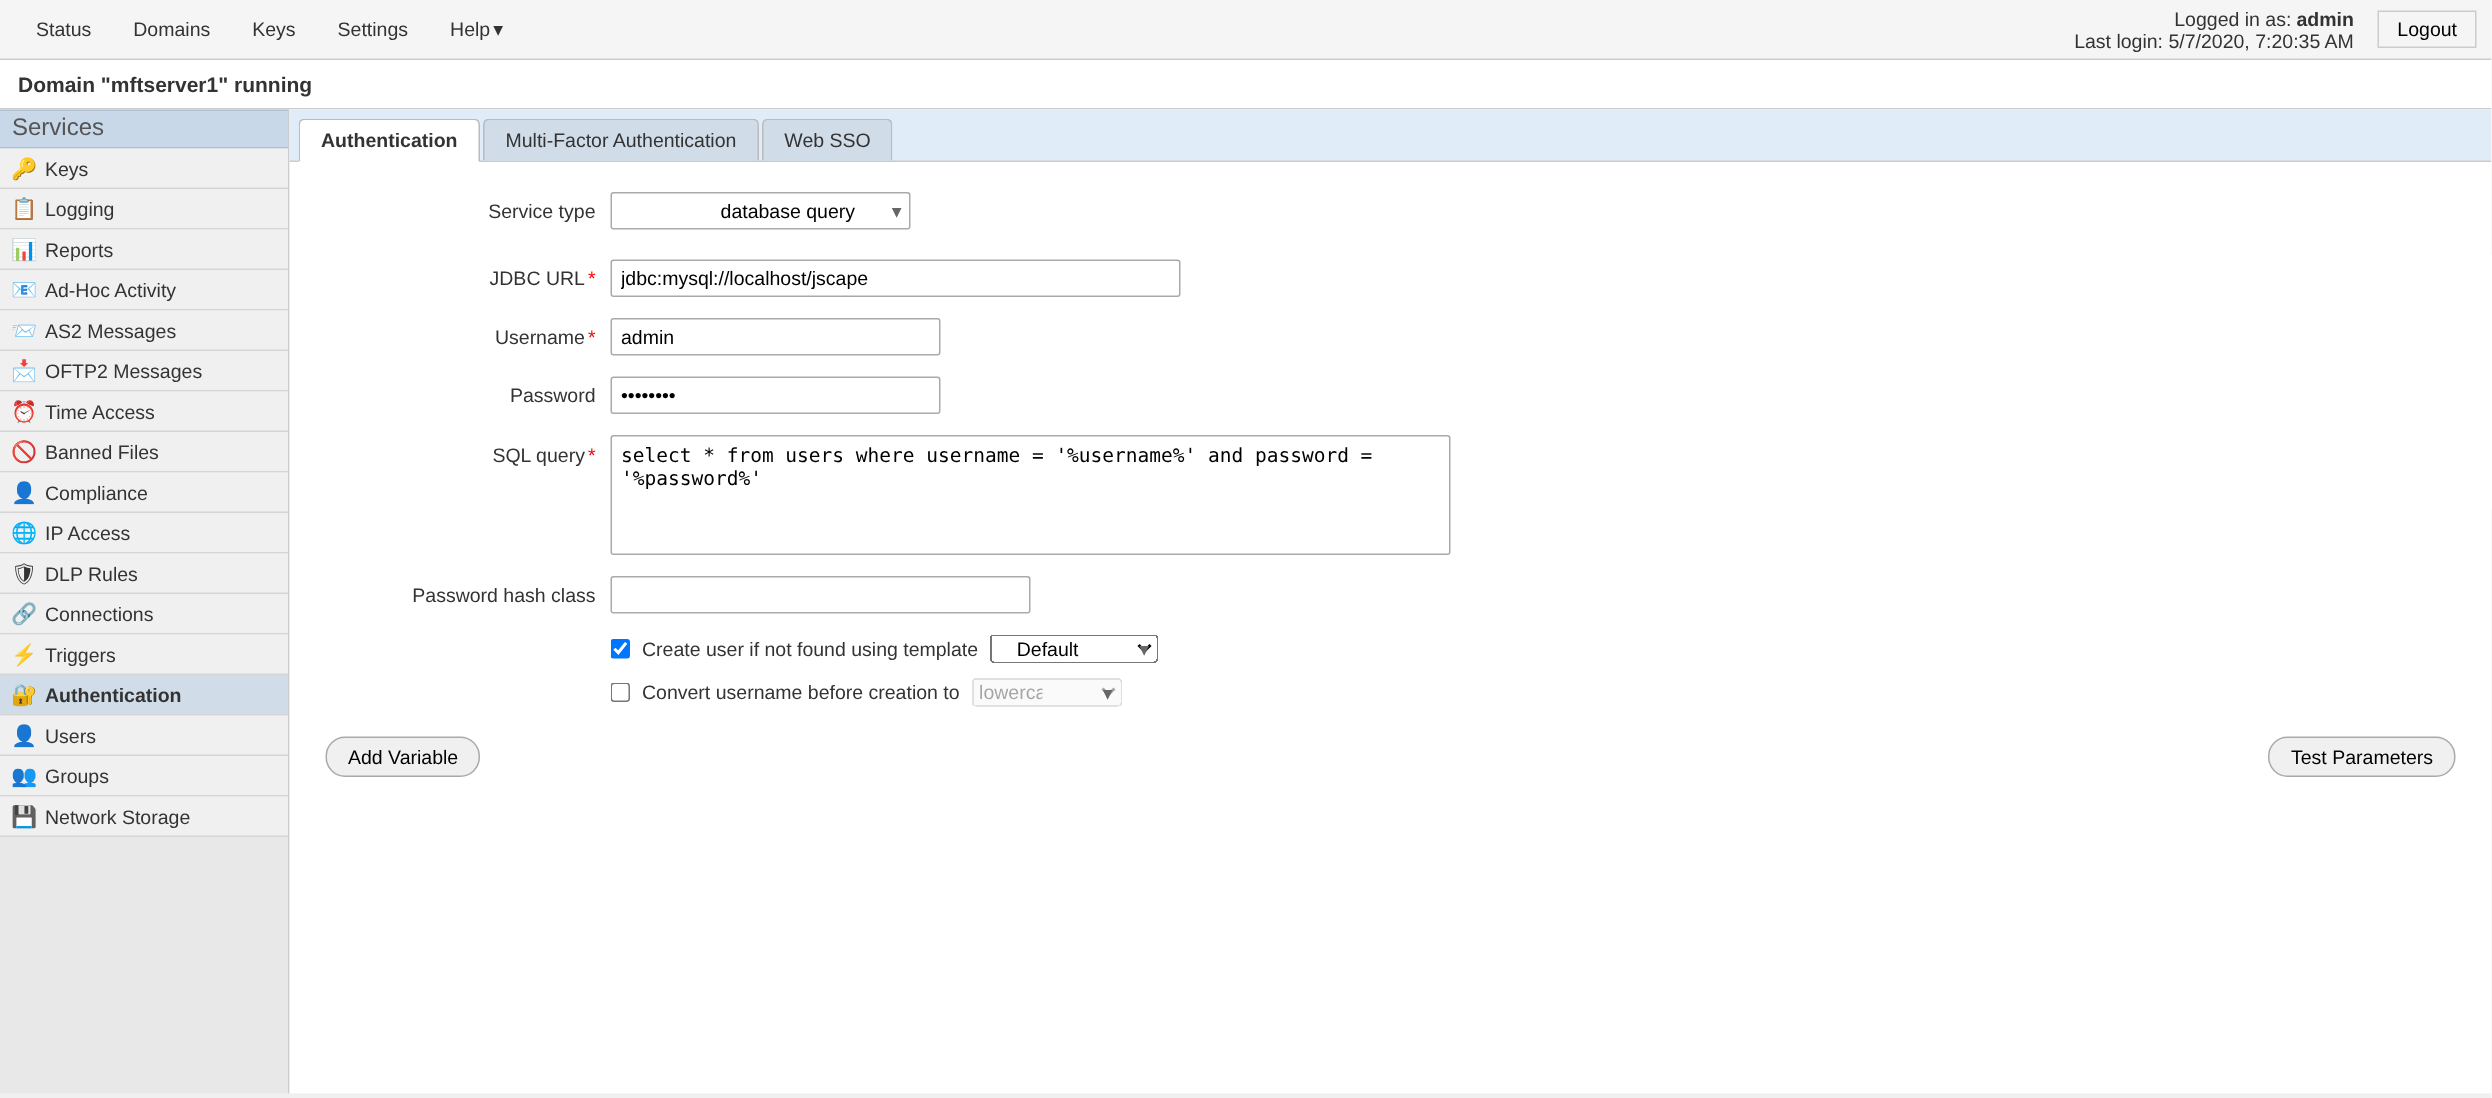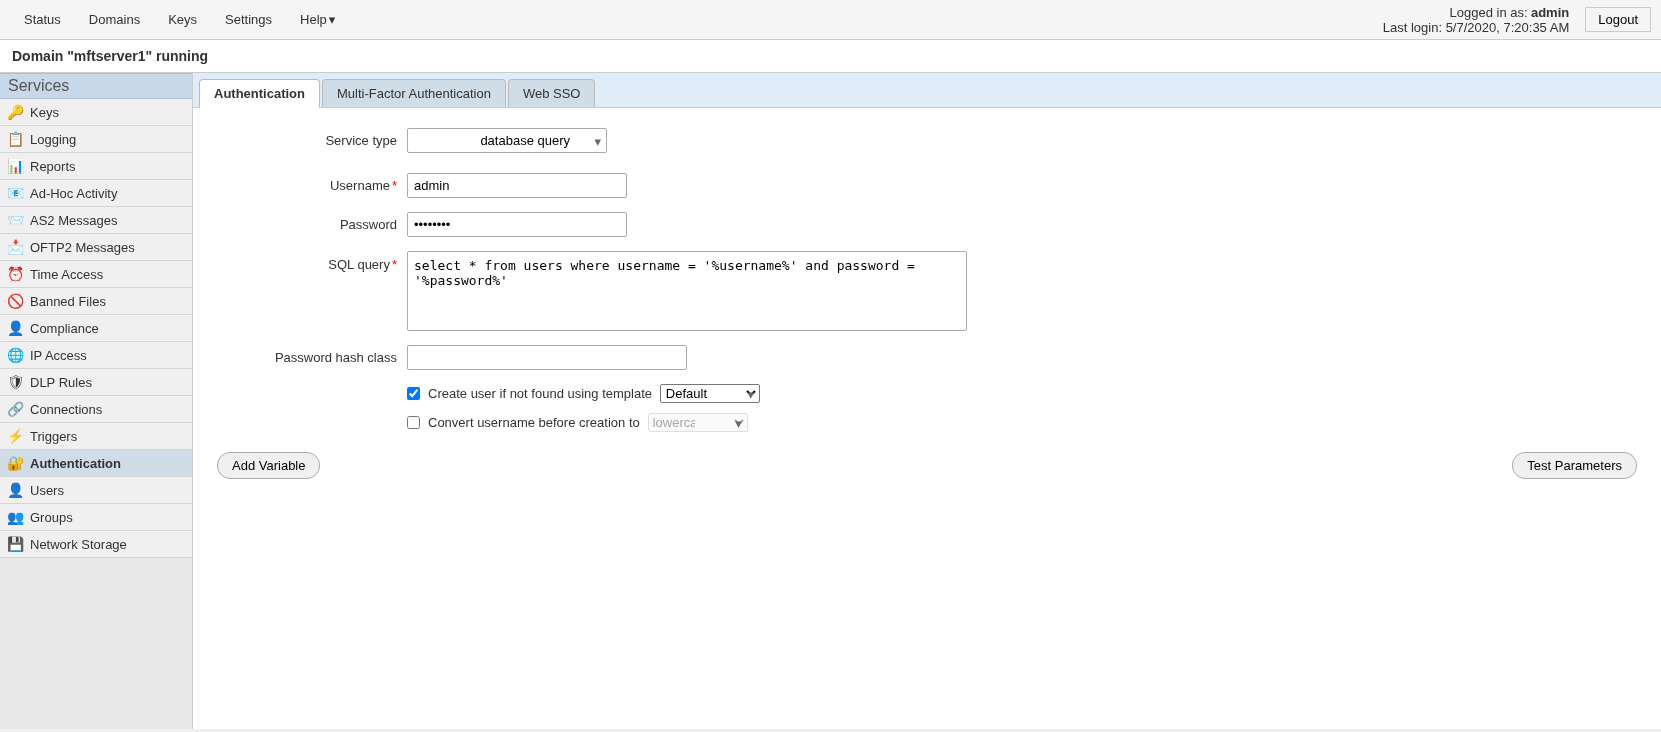--- a/index.html
+++ b/index.html
@@ -338,20 +338,26 @@
 
       <div class="form-row service-type-row">
         <span class="form-label">Service type</span>
         <div class="select-wrapper">
           <select class="form-control" style="width:200px;">
             <option>database query</option>
           </select>
         </div>
       </div>
 
+      <div class="form-row">
+        <span class="form-label">
+          <span>JDBC URL</span><span class="required">*</span>
+        </span>
+        <input type="text" style="width: 380px;" value="jdbc:mysql://localhost/jscape">
+      </div>
 
       <div class="form-row">
         <span class="form-label">
           <span>Username</span><span class="required">*</span>
         </span>
         <input type="text" style="width: 220px;" value="admin">
       </div>
 
       <div class="form-row">
         <span class="form-label">Password</span>
@@ -367,21 +373,21 @@
 
       <div class="form-row">
         <span class="form-label">Password hash class</span>
         <input type="text" style="width: 280px;">
       </div>
 
       <div class="checkbox-row">
         <input type="checkbox" id="createUser" checked="" style="">
         <label for="createUser">Create user if not found using template</label>
         <div class="select-wrapper">
-          <select style="width:100px;">
+          <select style="width:112px;">
             <option>Default</option>
           </select>
         </div>
       </div>
 
       <div class="checkbox-row">
         <input type="checkbox" id="convertUsername" style="">
         <label for="convertUsername">Convert username before creation to</label>
         <div class="select-wrapper">
           <select style="width:100px;" disabled="">

